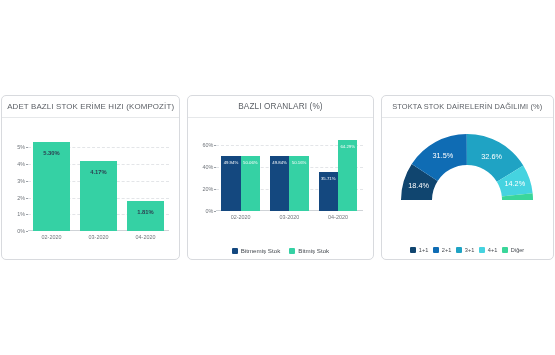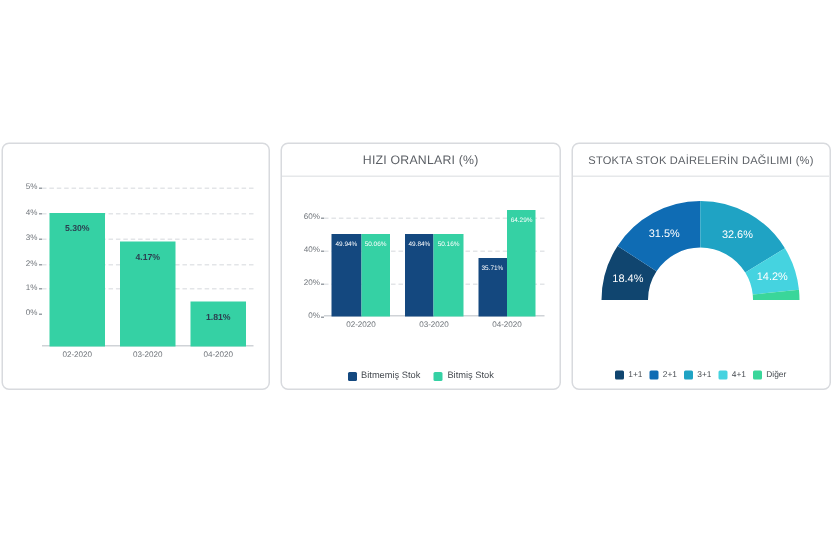--- a/index.html
+++ b/index.html
@@ -183,20 +183,23 @@
     fill: #ffffff;
     font-family: "Liberation Sans", sans-serif;
   }
 </style>
 </head>
 <body>
 
 <div id="dashboard">
 
   <div class="card card-1">
+    <div class="card-header">
+      <div class="card-title">ADET BAZLI STOK ERİME HIZI (KOMPOZİT)</div>
+    </div>
     <div class="card-body">
       <div class="plot" id="plot1" style="left:26px; right:10px; top:16px; bottom:28px;">
           <div class="ytick" style="top: 97px;">0%</div>
           <div class="gridline" style="top: 80.2759px;"></div>
           <div class="ytick" style="top: 80.2759px;">1%</div>
           <div class="gridline" style="top: 63.5517px;"></div>
           <div class="ytick" style="top: 63.5517px;">2%</div>
           <div class="gridline" style="top: 46.8276px;"></div>
           <div class="ytick" style="top: 46.8276px;">3%</div>
           <div class="gridline" style="top: 30.1034px;"></div>
@@ -215,21 +218,21 @@
           <div class="bar1" style="left: 98.7px; width: 37.6px; height: 30.2707px; background: rgb(53, 209, 164);">
             <div class="bar1-label" style="top: 8px;">1.81%</div>
           </div>
           <div class="xtick" style="left: 117.5px;">04-2020</div>
         </div>
     </div>
   </div>
 
   <div class="card card-2">
     <div class="card-header">
-      <div class="card-title">HIZI ORANLARI (%)</div>
+      <div class="card-title">BAZLI ORANLARI (%)</div>
     </div>
     <div class="card-body">
       <div class="plot" id="plot2" style="left:28px; right:10px; top:16px; bottom:48px;">
           <div class="ytick" style="top: 77px;">0%</div>
           <div class="gridline" style="top: 55px;"></div>
           <div class="ytick" style="top: 55px;">20%</div>
           <div class="gridline" style="top: 33px;"></div>
           <div class="ytick" style="top: 33px;">40%</div>
           <div class="gridline" style="top: 11px;"></div>
           <div class="ytick" style="top: 11px;">60%</div>

